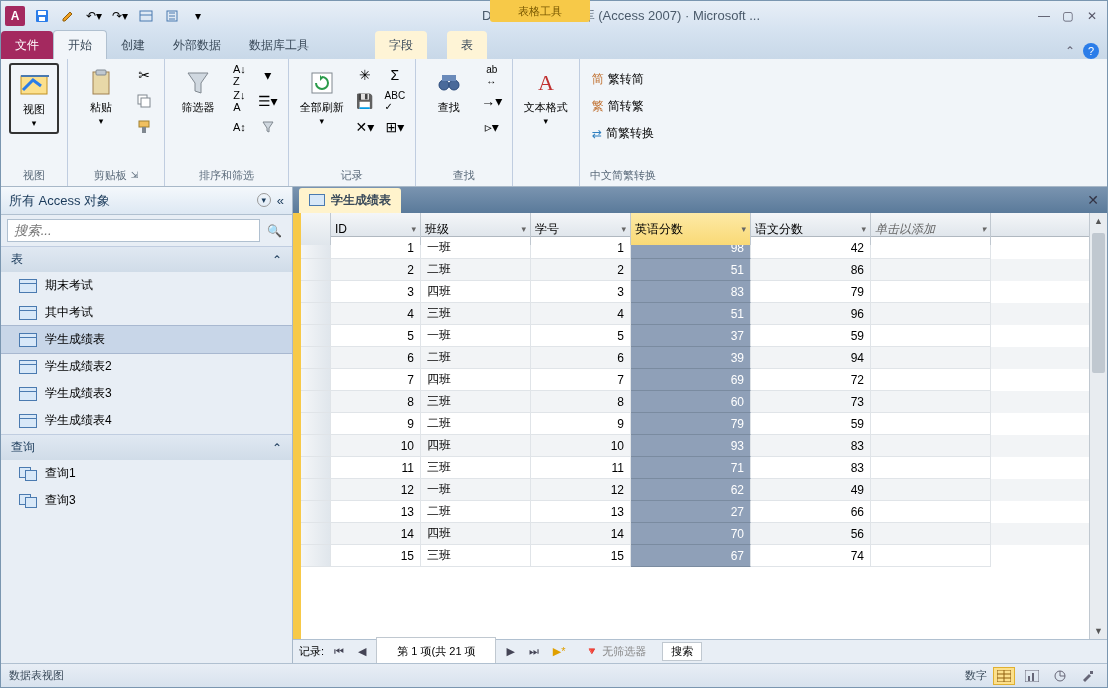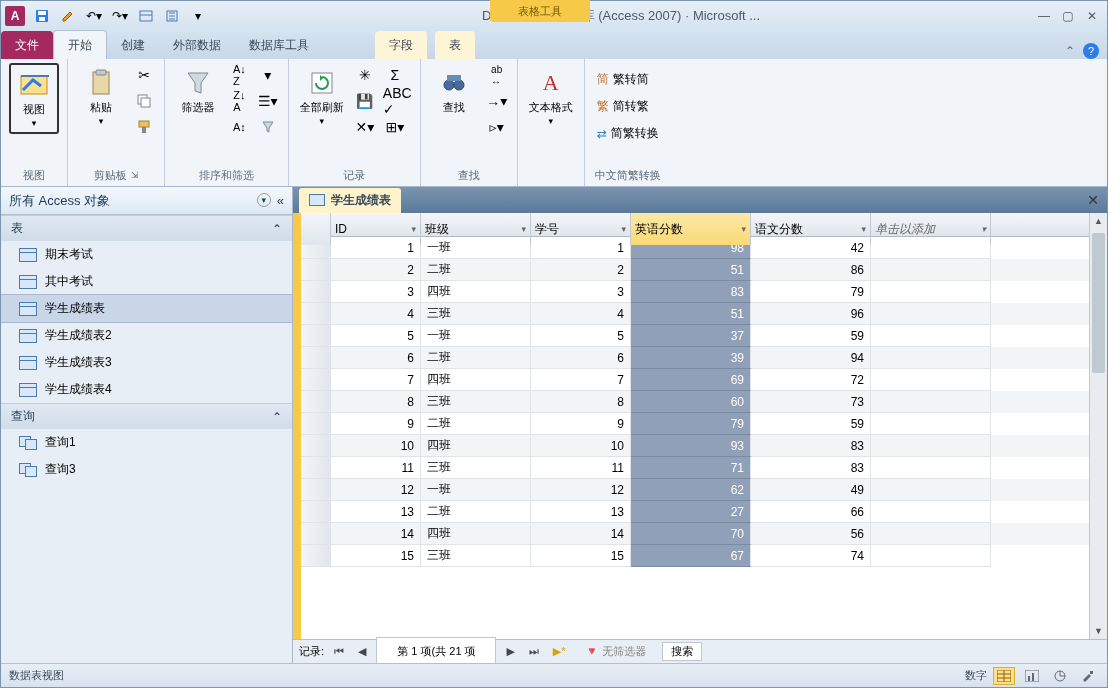--- a/index.html
+++ b/index.html
@@ -15,21 +15,21 @@
 .win-ctrls { display: flex; gap: 2px; }
 .win-ctrls span { width: 22px; height: 20px; display: flex; align-items: center; justify-content: center; cursor: pointer; color: #556; }
 .context-tab { position: absolute; left: 490px; top: 0; width: 100px; height: 22px; background: #f7c948; color: #7a5900; font-size: 11px; display: flex; align-items: center; justify-content: center; border-radius: 0 0 3px 3px; }
 
 
 .ribbon-tabs { height: 28px; display: flex; align-items: flex-end; background: linear-gradient(#d5e2f0, #c8d8e8); position: relative; }
 .ribbon-tabs .tab { padding: 6px 14px 5px; cursor: pointer; border-top-left-radius: 4px; border-top-right-radius: 4px; color: #3a4a5a; }
 .ribbon-tabs .tab.file { background: #a4295f; color: #fff; }
 .ribbon-tabs .tab.active { background: #f1f5f9; border: 1px solid #b0c0d0; border-bottom: none; }
 .ribbon-tabs .context-group { display: flex; margin-left: 52px; }
-.ribbon-tabs .context-group .tab { background: #fef4d6; margin-right: 8px; }
+.ribbon-tabs .context-group .tab { background: #fef4d6; margin-right: 20px; }
 .ribbon-help { margin-left: auto; padding: 0 8px; display: flex; gap: 8px; align-items: center; }
 .help-circle { width: 16px; height: 16px; border-radius: 50%; background: #2b7de9; color: #fff; display: flex; align-items: center; justify-content: center; font-size: 11px; }
 
 
 .ribbon { height: 128px; background: #f1f5f9; display: flex; border-bottom: 1px solid #a8b8c8; }
 .rgroup { border-right: 1px solid #c0cde0; padding: 4px 8px 2px; display: flex; flex-direction: column; align-items: center; }
 .rgroup .top { flex: 1; display: flex; gap: 6px; align-items: flex-start; }
 .rgroup .label { height: 18px; font-size: 11px; color: #5a6a7a; display: flex; align-items: center; gap: 4px; }
 .big-btn { width: 50px; display: flex; flex-direction: column; align-items: center; gap: 2px; padding: 4px 2px; cursor: pointer; border-radius: 3px; }
 .big-btn.framed { border: 2px solid #333; }
@@ -265,21 +265,21 @@
           <div class="text">全部刷新</div>
           <div style="font-size:9px">▾</div>
         </div>
         <div class="small-col">
           <div class="small-btn">✳</div>
           <div class="small-btn">💾</div>
           <div class="small-btn">✕▾</div>
         </div>
         <div class="small-col">
           <div class="small-btn">Σ</div>
-          <div class="small-btn" style="font-size:14px;width:auto">ABC<br>✓</div>
+          <div class="small-btn" style="font-size:10px;width:auto">ABC<br>✓</div>
           <div class="small-btn">⊞▾</div>
         </div>
       </div>
       <div class="label">记录</div>
     </div>
 
     <div class="rgroup">
       <div class="top">
         <div class="big-btn">
           <div class="icon">
@@ -336,20 +336,24 @@
 
   <div class="body">
 
     <div class="navpane">
       <div class="nav-header">
         <span>所有 Access 对象</span>
         <span class="chev">
             <span style="border:1px solid #999;border-radius:50%;width:14px;height:14px;display:inline-flex;align-items:center;justify-content:center;font-size:9px">▾</span>
             <span>«</span>
           </span>
+      </div>
+      <div class="nav-search">
+        <input placeholder="搜索..." style="">
+        <div class="sbtn">🔍</div>
       </div>
       <div class="nav-scroll">
         <div class="nav-group-hdr">
             <span>表</span>
             <span class="exp">⌃</span>
           </div>
         <div id="nav-tables">
             <div class="nav-item">
               <span class="ticon"></span>
               <span>期末考试</span>

